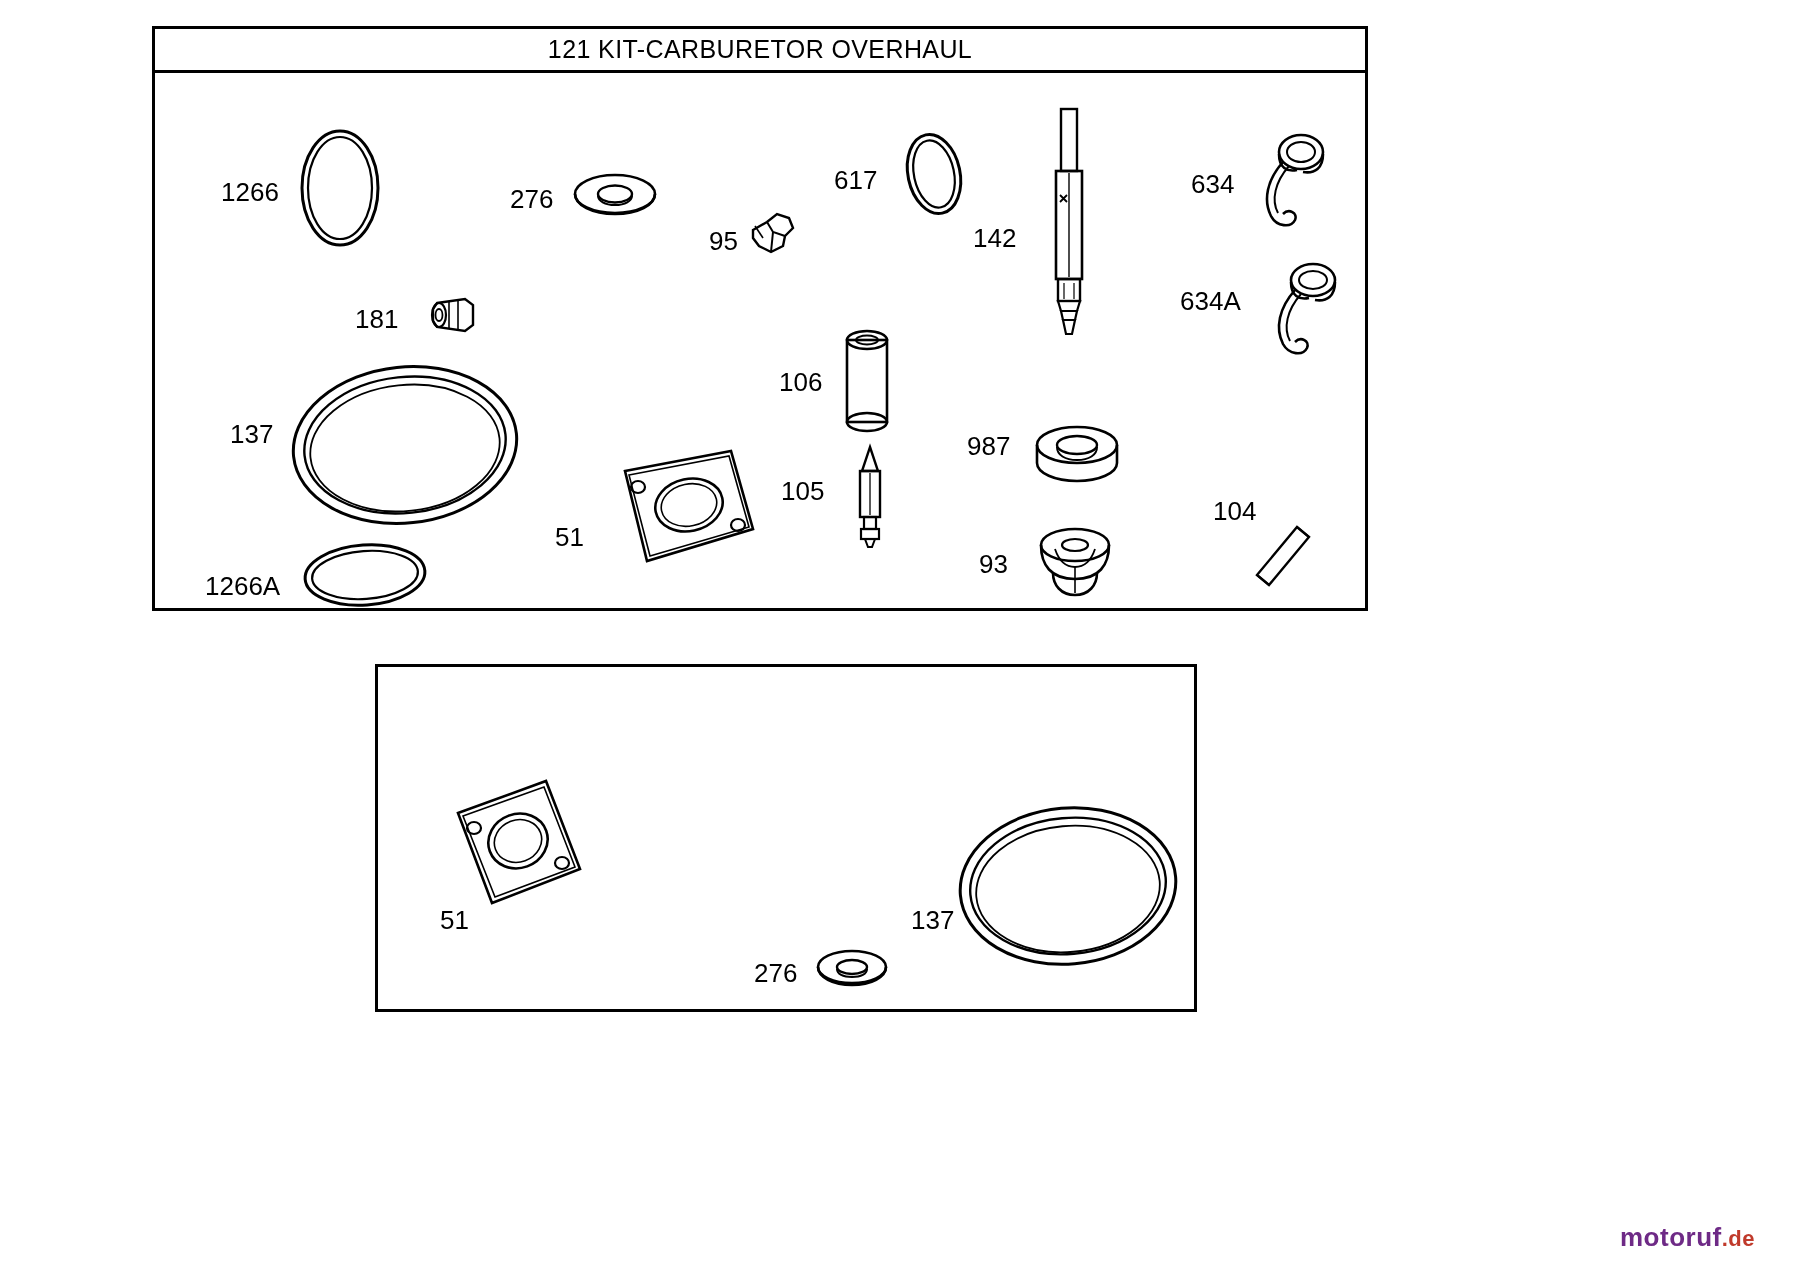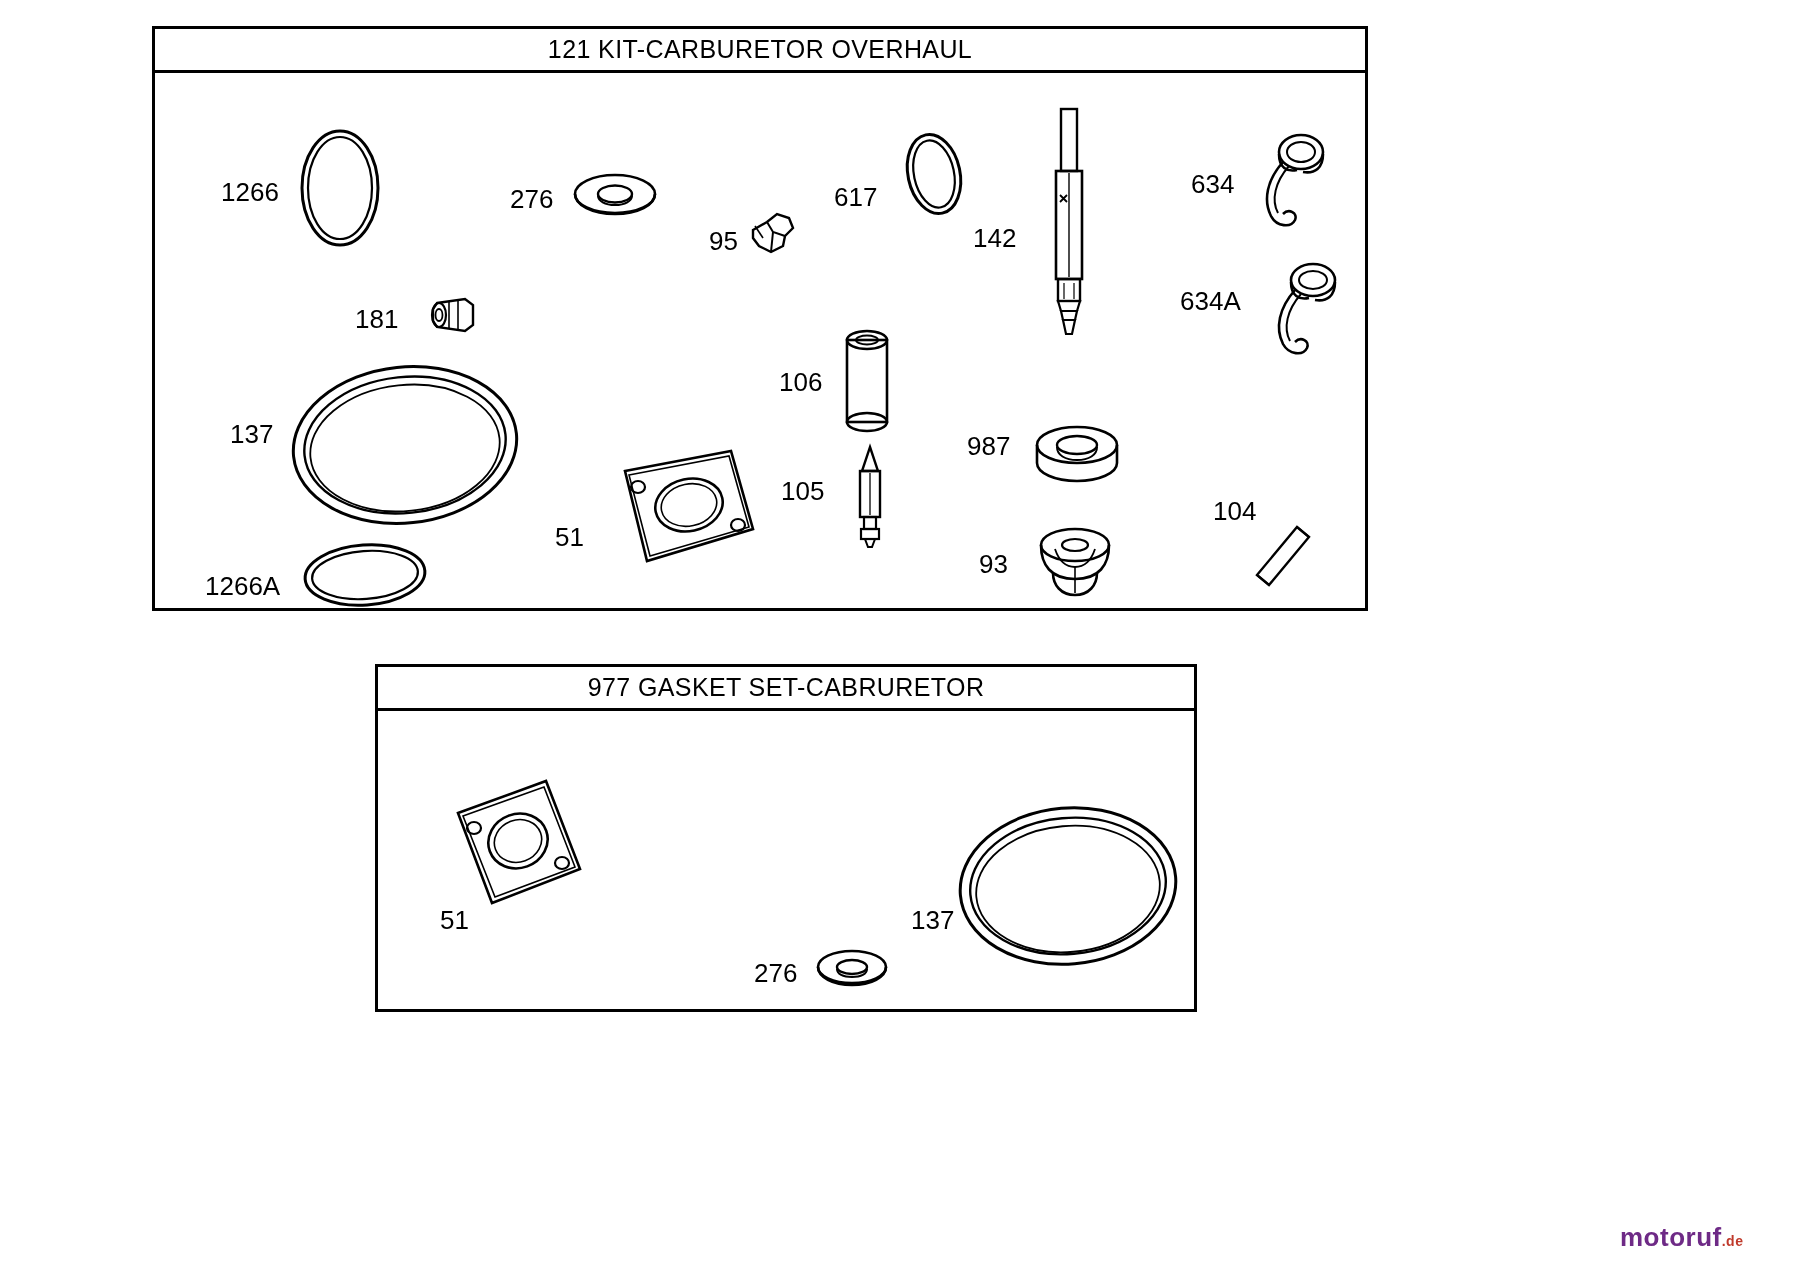--- a/index.html
+++ b/index.html
@@ -103,21 +103,21 @@
     left: 1620px;
     top: 1222px;
     font-size: 26px;
     font-weight: bold;
     letter-spacing: 0.5px;
     color: #6e2a86;
     font-family: "Liberation Sans", sans-serif;
   }
   #watermark .wm-de {
     color: #c03a2b;
-    font-size: 14px;
+    font-size: 22px;
   }
 </style>
 </head>
 <body>
 
 <div class="diagram-root">
 
   <div class="frame" id="frame-kit">
     <div class="frame-title-bar">
       <span class="frame-title">121 KIT-CARBURETOR OVERHAUL</span>
@@ -145,21 +145,21 @@
       <div class="label" style="left:554px; top:155px;">95</div>
       <div class="part" style="left:588px; top:135px;">
         <svg width="62" height="60" viewBox="0 0 62 60">
           <path d="M10,22 L24,14 L34,6 L46,10 L50,20 L42,28 L40,38 L28,44 L16,38 L10,30 Z" fill="none" stroke="#000" stroke-width="2.4"></path>
           <path d="M24,14 L30,24 L42,28" fill="none" stroke="#000" stroke-width="2"></path>
           <path d="M30,24 L28,44" fill="none" stroke="#000" stroke-width="2"></path>
           <path d="M12,18 L20,30" fill="none" stroke="#000" stroke-width="1.6"></path>
         </svg>
       </div>
 
-      <div class="label" style="left:679px; top:111px;">617</div>
+      <div class="label" style="left:679px; top:94px;">617</div>
       <div class="part" style="left:743px; top:55px;">
         <svg width="72" height="92" viewBox="0 0 72 92">
           <ellipse cx="36" cy="46" rx="26" ry="40" transform="rotate(-12 36 46)" fill="none" stroke="#000" stroke-width="3"></ellipse>
           <ellipse cx="36" cy="46" rx="20" ry="34" transform="rotate(-12 36 46)" fill="none" stroke="#000" stroke-width="2.2"></ellipse>
         </svg>
       </div>
 
       <div class="label" style="left:818px; top:152px;">142</div>
       <div class="part" style="left:885px; top:30px;">
         <svg width="60" height="260" viewBox="0 0 60 260">
@@ -291,23 +291,20 @@
         <svg width="140" height="80" viewBox="0 0 140 80">
           <ellipse cx="70" cy="40" rx="60" ry="30" transform="rotate(-4 70 40)" fill="none" stroke="#000" stroke-width="3"></ellipse>
           <ellipse cx="70" cy="40" rx="53" ry="24" transform="rotate(-4 70 40)" fill="none" stroke="#000" stroke-width="2.2"></ellipse>
         </svg>
       </div>
 
     </div>
   </div>
 
   <div class="frame" id="frame-gasket">
-    <div class="frame-title-bar">
-      <span class="frame-title">977 GASKET SET-CABRURETOR</span>
-    </div>
     <div class="frame-body">
 
       <div class="label" style="left:62px; top:196px;">51</div>
       <div class="part" style="left:60px; top:60px;">
         <svg width="160" height="150" viewBox="0 0 160 150">
           <path d="M20,42 L108,10 L142,98 L54,132 Z" fill="none" stroke="#000" stroke-width="2.6"></path>
           <path d="M25,45 L106,16 L137,96 L57,126 Z" fill="none" stroke="#000" stroke-width="1.6"></path>
           <ellipse cx="80" cy="70" rx="30" ry="27" transform="rotate(-20 80 70)" fill="none" stroke="#000" stroke-width="2.6"></ellipse>
           <ellipse cx="80" cy="70" rx="24" ry="21" transform="rotate(-20 80 70)" fill="none" stroke="#000" stroke-width="1.6"></ellipse>
           <ellipse cx="36" cy="57" rx="7" ry="6" fill="none" stroke="#000" stroke-width="2.2"></ellipse>

